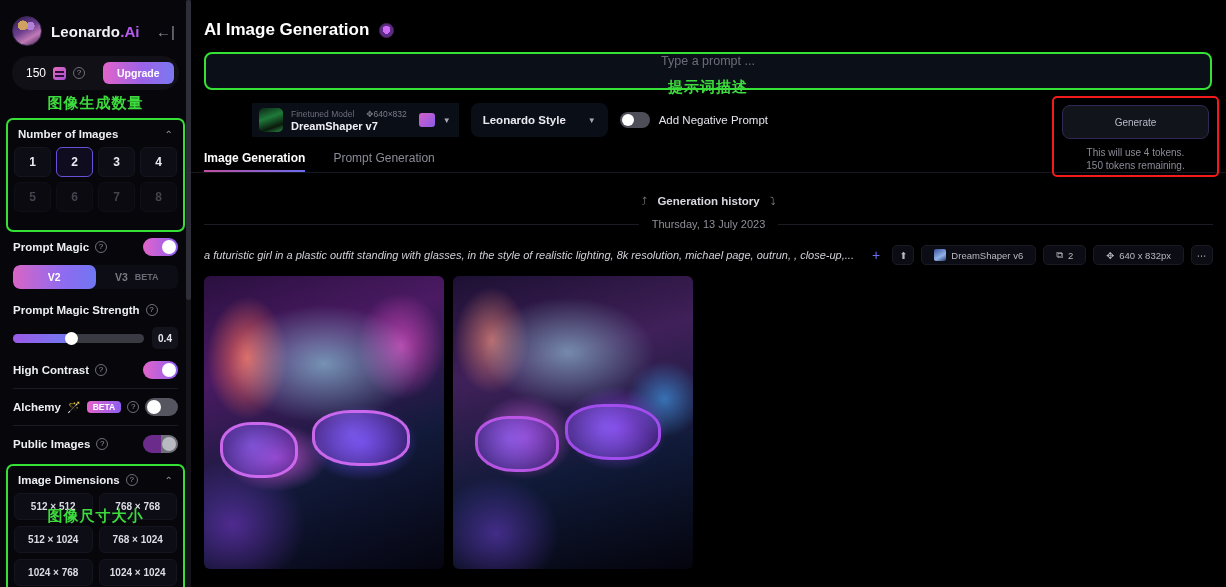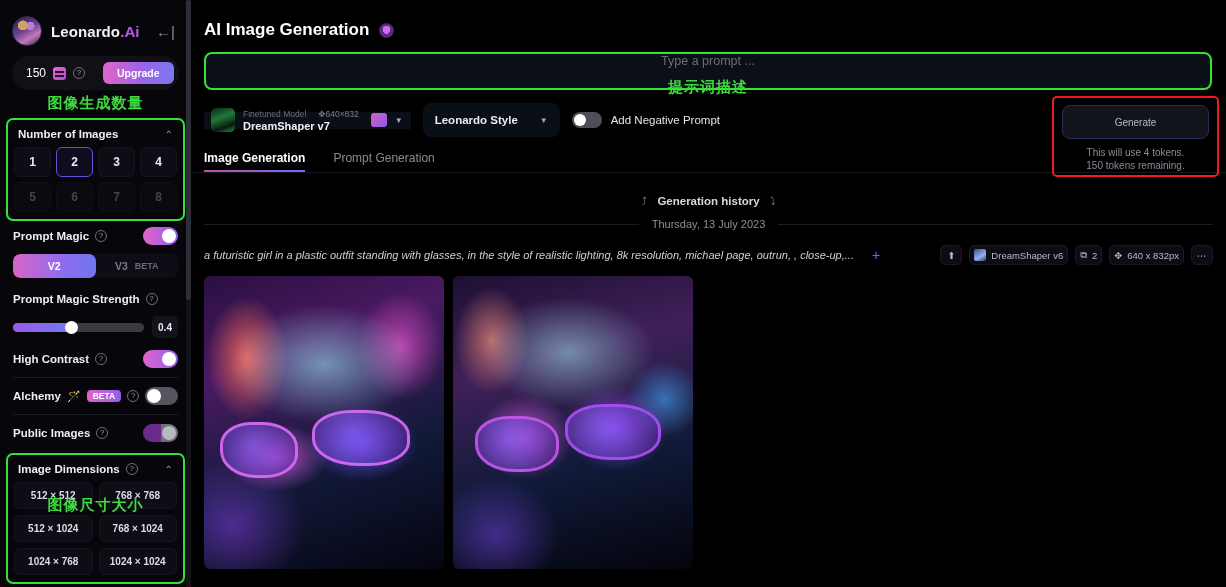--- a/index.html
+++ b/index.html
@@ -61,21 +61,21 @@
   .token-div { width: 1px; height: 16px; background: #33333d; margin: 0 2px; }
   .upgrade-btn {
     margin-left: auto; height: 22px; padding: 0 14px; border-radius: 6px;
     background: linear-gradient(90deg,#e264c9 0%, #9b63e8 55%, #7b78f0 100%);
     color: #fff; font-size: 10.5px; font-weight: bold; line-height: 22px;
   }
 
   .cn-label { color: #3ddb3d; font-size: 15px; font-weight: bold; text-align: center; padding: 4px 0 5px; letter-spacing: 1px; }
 
   
-  .annot-green { border: 2px solid #35e135; border-radius: 7px; margin: 0 6px; padding: 6px 6px 7px; }
+  .annot-green { border: 2px solid #35e135; border-radius: 7px; margin: 0 6px; padding: 6px 6px 18px; }
 
   .sec-head { display: flex; align-items: center; gap: 6px; padding: 2px 4px 7px; }
   .sec-title { font-size: 11.5px; font-weight: bold; color: #eceef2; }
   .chev { margin-left: auto; color: #9b9ba6; font-size: 10px; }
 
   .num-grid { display: grid; grid-template-columns: repeat(4, 1fr); gap: 5px; }
   .num-btn {
     height: 30px; border-radius: 6px; background: #0d0d15;
     color: #eaeaf0; font-size: 12px; font-weight: bold;
     display: flex; align-items: center; justify-content: center;
@@ -146,22 +146,22 @@
   .prompt-wrap { margin: 12px 14px 0 13px; }
   .prompt-box {
     height: 38px; border-radius: 8px; background: #0a0f18;
     border: 2px solid #35e135; display: flex; align-items: center; padding: 0 14px; gap: 10px; flex-direction: column;
   }
   .prompt-placeholder { color: #6d6d79; font-size: 12.5px; }
   .prompt-cn { color: #3ddb3d; font-size: 15px; font-weight: bold; letter-spacing: 1px; }
 
   .controls-row { display: flex; align-items: center; gap: 12px; margin: 13px 0 0 13px; }
   .model-card {
-    height: 17px; background: #0a0e17; border-radius: 0;
-    display: flex; align-items: center; gap: 8px; padding: 0 8px 0 7px;
+    height: 34px; background: #0a0e17; border-radius: 0;
+    display: flex; align-items: center; gap: 8px; padding: 0 8px 0 7px; margin-left: 48px;
   }
   .model-thumb {
     width: 24px; height: 24px; border-radius: 5px; flex: 0 0 24px;
     background: linear-gradient(160deg,#0b2414 0%, #1f7a3a 40%, #0a1a0c 75%, #2a8f46 100%);
   }
   .model-meta { display: flex; flex-direction: column; gap: 1px; }
   .model-top { display: flex; align-items: center; gap: 12px; }
   .model-label { font-size: 8.5px; color: #6e6e7a; }
   .model-dim { font-size: 8.5px; color: #7d7d89; }
   .model-name { font-size: 11px; font-weight: bold; color: #f0f0f5; }
@@ -212,21 +212,21 @@
 
   .gen-row { display: flex; align-items: center; margin: 15px 13px 0; gap: 8px; }
   .gen-prompt {
     font-size: 11px; color: #cfcfd8; white-space: nowrap; overflow: hidden;
     text-overflow: ellipsis; max-width: 700px; font-style: italic;
   }
   .plus-icon { color: #6b6cf0; font-size: 14px; margin-left: 10px; }
   .meta-group { display: flex; align-items: center; gap: 7px; margin-left: auto; }
   .meta-chip {
     height: 20px; border-radius: 5px; background: #0c0c14; border: 1px solid #1a1a23;
-    display: flex; align-items: center; gap: 5px; padding: 0 4px;
+    display: flex; align-items: center; gap: 5px; padding: 0 12px;
     font-size: 9.5px; color: #b9b9c4;
   }
   .meta-chip.sq { width: 22px; justify-content: center; padding: 0; }
   .meta-thumb {
     width: 12px; height: 12px; border-radius: 2px;
     background: linear-gradient(150deg,#3a4f9a,#8fb3e8 60%,#2b3a6e);
   }
   .dots { letter-spacing: 1px; }
 
   .img-strip { display: flex; gap: 9px; margin: 11px 13px 0; }

